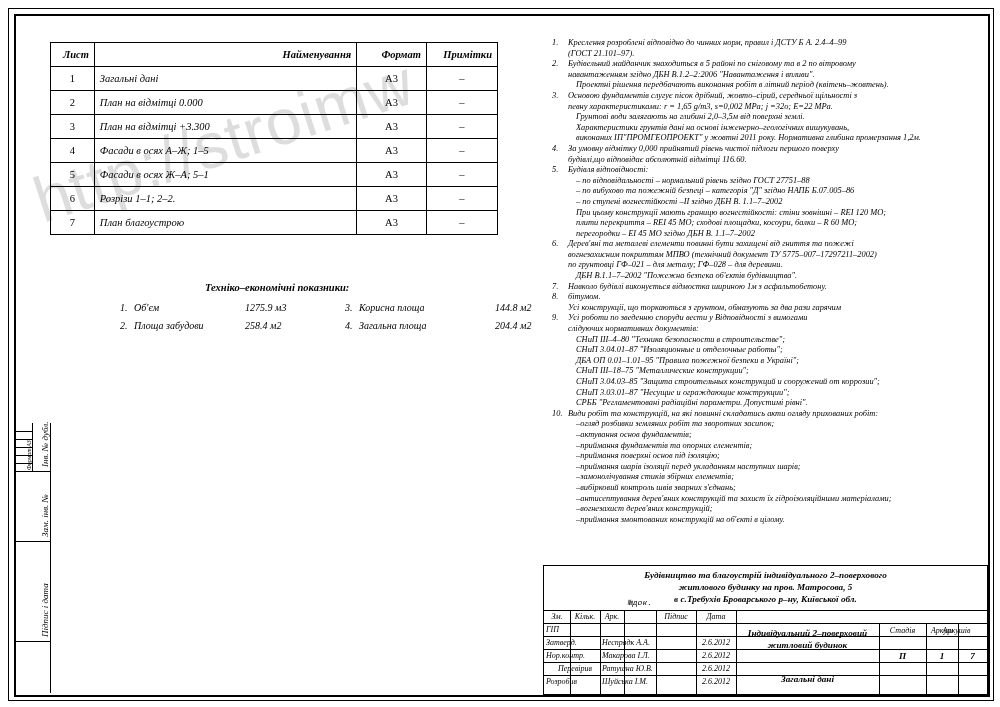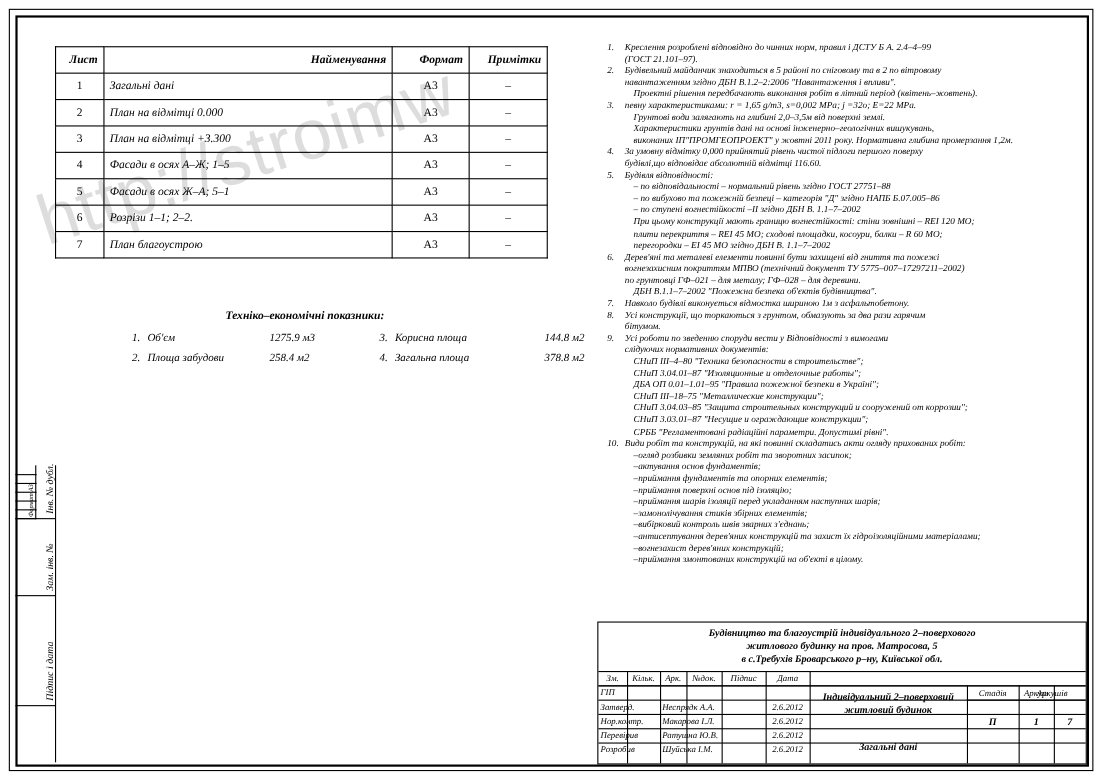--- a/index.html
+++ b/index.html
@@ -161,38 +161,39 @@
       <span class="c">3.</span>
       <span class="c" style="left:239px">Корисна площа</span>
       <span class="d">144.8 м2</span>
     </div>
     <div class="r">
       <span class="a">2.</span>
       <span class="a" style="left:14px">Площа забудови</span>
       <span class="b">258.4 м2</span>
       <span class="c">4.</span>
       <span class="c" style="left:239px">Загальна площа</span>
-      <span class="d">378.8 м2</span>
+      <span class="d">204.4 м2</span>
     </div>
   </div>
 
   <div class="notes" id="notes-root">
       <div class="item">
         <span class="num">1.</span>
         <p>Креслення розроблені відповідно до чинних норм, правил і ДСТУ Б А. 2.4–4–99</p>
         <p>(ГОСТ 21.101–97).</p>
       </div>
       <div class="item">
         <span class="num">2.</span>
         <p>Будівельний майданчик знаходиться в 5 районі по сніговому та в 2 по вітровому</p>
         <p>навантаженням згідно ДБН В.1.2–2:2006 "Навантаження і впливи".</p>
         <p class="sub2">Проектні рішення передбачають виконання робіт в літний період (квітень–жовтень).</p>
       </div>
       <div class="item">
         <span class="num">3.</span>
+        <p>Основою фундаментів слугує пісок дрібний, жовто–сірий, середньої щільності  з</p>
         <p>певну характеристиками: r = 1,65 g/m3, s=0,002 MPa; j =32o; Е=22 MPa.</p>
         <p class="sub2">Грунтові води залягають на глибині 2,0–3,5м від поверхні землі.</p>
         <p class="sub2">Характеристики грунтів дані на основі інженерно–геологічних вишукувань,</p>
         <p class="sub2">виконаних ІП"ПРОМГЕОПРОЕКТ" у жовтні 2011 року.   Нормативна глибина промерзання 1,2м.</p>
       </div>
       <div class="item">
         <span class="num">4.</span>
         <p>За умовну відмітку 0,000 прийнятий рівень чистої підлоги першого поверху</p>
         <p>будівлі,що відповідає абсолютній відмітці 116.60.</p>
       </div>
@@ -212,22 +213,22 @@
         <p>вогнезахисним покриттям МПВО (технічний документ ТУ 5775–007–17297211–2002)</p>
         <p>по грунтовці ГФ–021 – для металу; ГФ–028 – для деревини.</p>
         <p class="sub2">ДБН В.1.1–7–2002  "Пожежна безпека об'єктів будівництва".</p>
       </div>
       <div class="item">
         <span class="num">7.</span>
         <p>Навколо будівлі виконується відмостка шириною 1м з асфальтобетону.</p>
       </div>
       <div class="item">
         <span class="num">8.</span>
+        <p>бітумом.</p>
         <p>Усі конструкції, що торкаються з грунтом, обмазують за два рази гарячим</p>
-        <p>бітумом.</p>
       </div>
       <div class="item">
         <span class="num">9.</span>
         <p>Усі роботи по зведенню споруди вести у Відповідності з вимогами</p>
         <p>слідуючих нормативних документів:</p>
         <p class="sub2">СНиП ІІІ–4–80 "Техника безопасности в строительстве";</p>
         <p class="sub2">СНиП 3.04.01–87 "Изоляционные и отделочные работы";</p>
         <p class="sub2">ДБА ОП 0.01–1.01–95 "Правила пожежної безпеки в Україні";</p>
         <p class="sub2">СНиП ІІІ–18–75 "Металлические конструкции";</p>
         <p class="sub2">СНиП 3.04.03–85 "Защита строительных конструкций и сооружений от коррозии";</p>
@@ -274,28 +275,28 @@
 
     <div class="obj" style="left:0;top:3px;width:443px;">
       <div>Будівництво та благоустрій індивідуального 2–поверхового</div>
       <div>житлового будинку на пров. Матросова, 5</div>
       <div>в с.Требухів Броварського р–ну, Київської обл.</div>
     </div>
 
     <div class="t tc" style="left:0;top:46px;width:26px;">Зм.</div>
     <div class="t tc" style="left:26px;top:46px;width:30px;">Кільк.</div>
     <div class="t tc" style="left:56px;top:46px;width:24px;">Арк.</div>
-    <div class="t tc" style="left:80px;top:46px;width:32px;">№док.</div>
+    <div class="t tc" style="left:80px;top:32px;width:32px;font-family:Liberation Mono, monospace;">№док.</div>
     <div class="t tc" style="left:112px;top:46px;width:40px;">Підпис</div>
     <div class="t tc" style="left:152px;top:46px;width:40px;">Дата</div>
 
     <div class="t" style="left:2px;top:59px;">ГІП</div>
     <div class="t" style="left:2px;top:72px;">Затверд.</div>
     <div class="t" style="left:2px;top:85px;">Нор.контр.</div>
-    <div class="t" style="left:2px;top:98px;">Перевірив</div>
+    <div class="t" style="left:14px;top:98px;">Перевірив</div>
     <div class="t" style="left:2px;top:111px;">Розробив</div>
 
     <div class="t" style="left:58px;top:72px;">Неспрядк А.А.</div>
     <div class="t" style="left:58px;top:85px;">Макарова І.Л.</div>
     <div class="t" style="left:58px;top:98px;">Ратушна Ю.В.</div>
     <div class="t" style="left:58px;top:111px;">Шуйська І.М.</div>
 
     <div class="t tc" style="left:152px;top:72px;width:40px;">2.6.2012</div>
     <div class="t tc" style="left:152px;top:85px;width:40px;">2.6.2012</div>
     <div class="t tc" style="left:152px;top:98px;width:40px;">2.6.2012</div>

